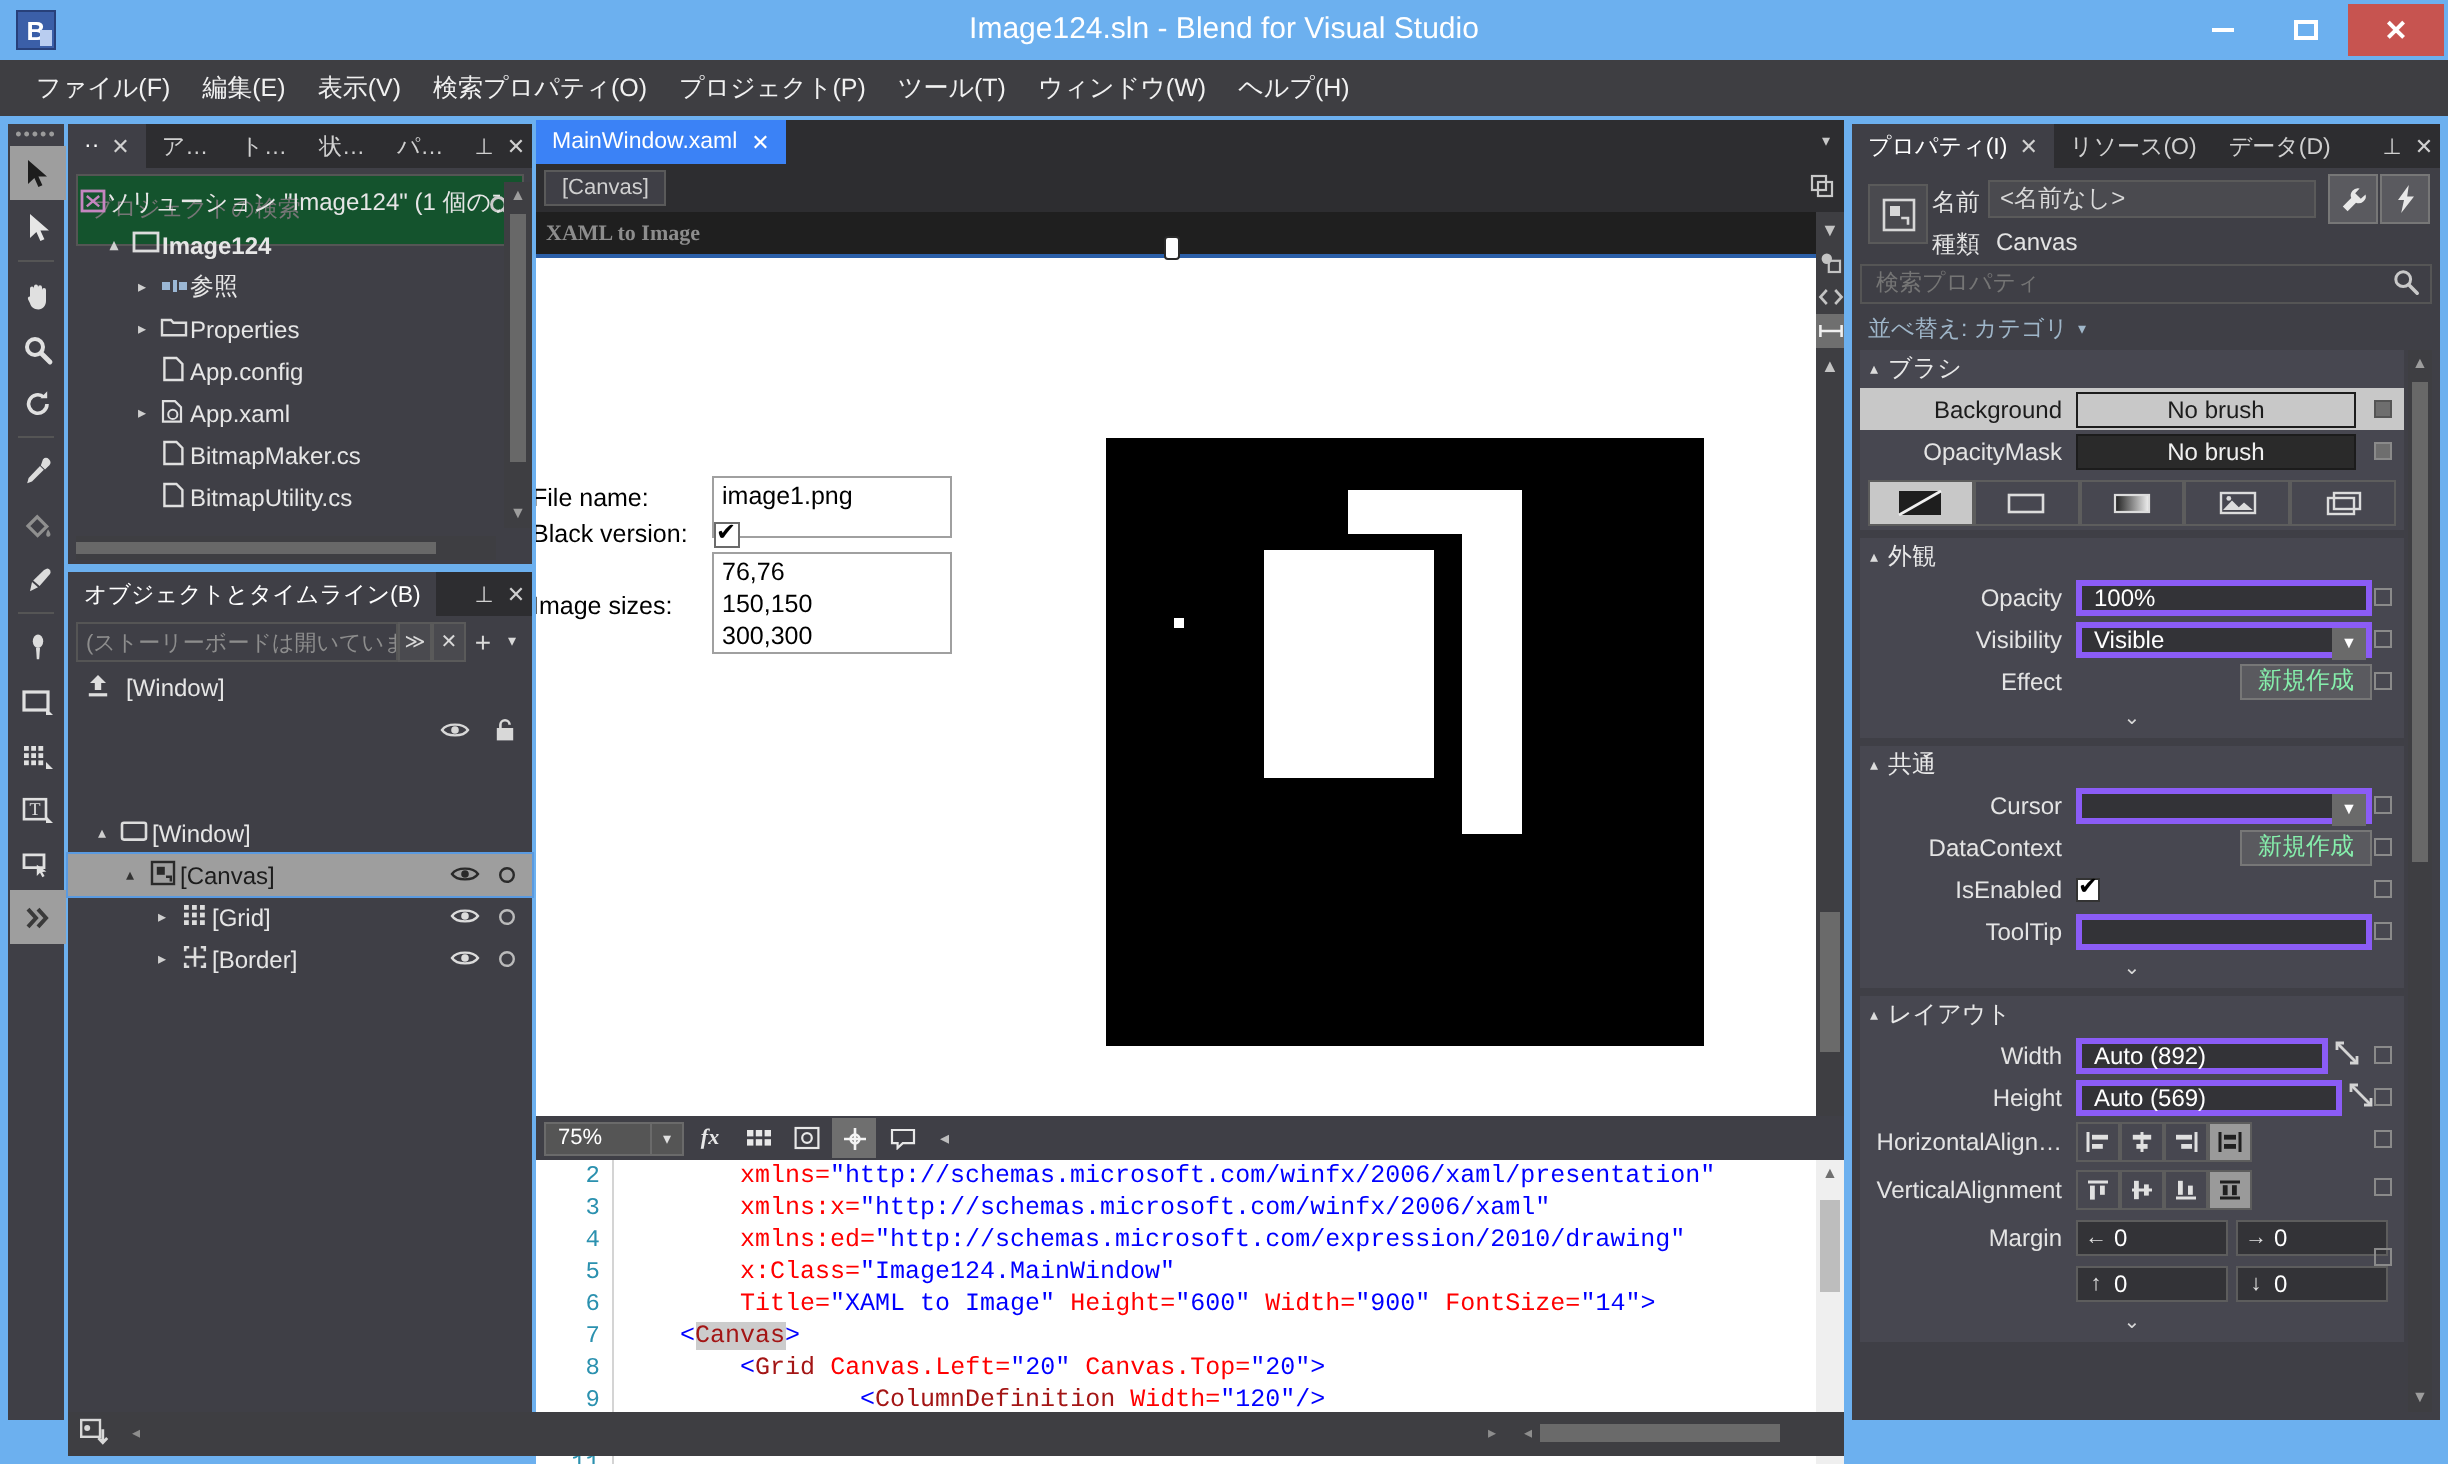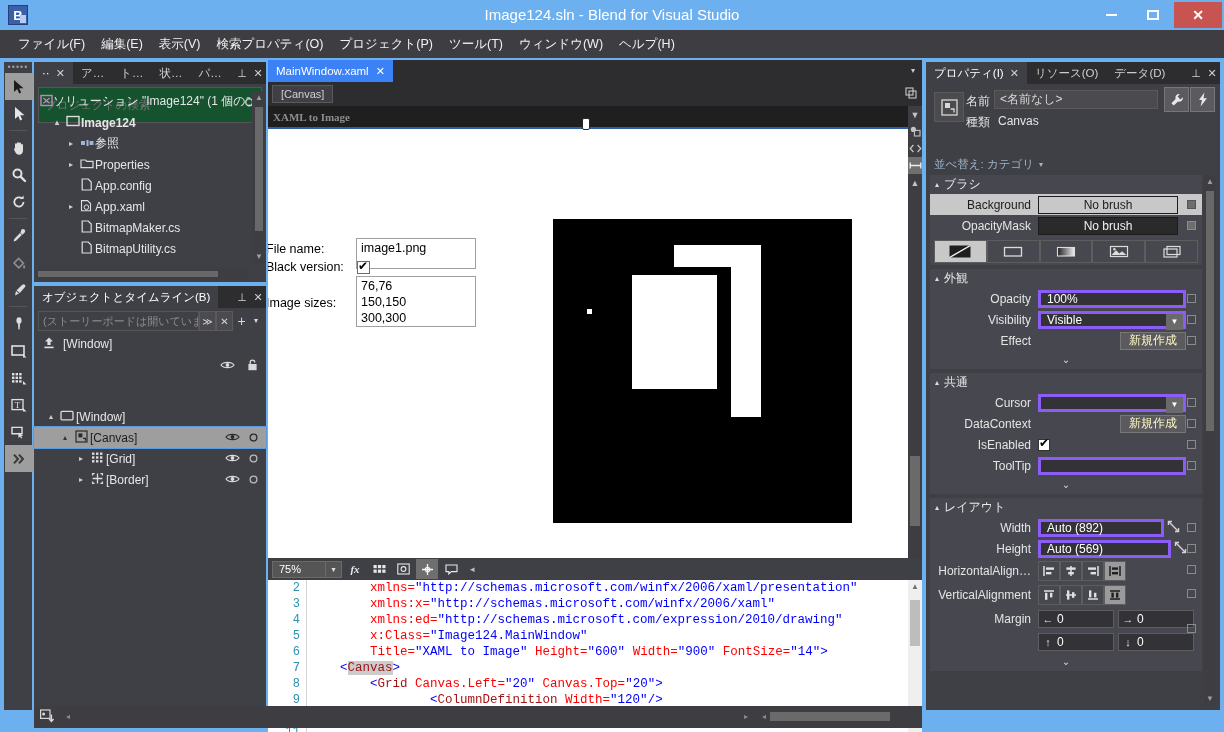--- a/index.html
+++ b/index.html
@@ -261,21 +261,21 @@
   .pfield.brush { background: #c8c8c8; color: #1c1c1c; border: 1px solid #1c1c1c; justify-content: center; padding-left: 0; }
   .pfield.brush.dark { background: #2a2a2a; color: #f0f0f0; }
   .adv-sq { width: 9px; height: 9px; border: 1px solid #8a8a8a; background: transparent; position: absolute; right: 6px; top: 6px; }
   .adv-sq.onlight { border-color: #555; }
   .brushtabs { display: flex; margin: 4px 4px 0 4px; background: #474750; }
   .btab { flex: 1; height: 23px; border: 1px solid #5d5d5d; display: flex; align-items: center; justify-content: center; }
   .btab.sel { background: #c8c8c8; }
   .chev-row { height: 16px; display: flex; align-items: center; justify-content: center; color: #d8d8d8; font-size: 10px; }
   .combo { position: relative; }
   .combo .cbt { position: absolute; right: 0; top: 0; width: 17px; height: 16px; background: #6a6a6a; color: #fff; font-size: 8px; display: flex; align-items: center; justify-content: center; }
-  .newbtn { height: 18px; background: #5a5a5f; border: 1px solid #777; color: #fef9c3; font-size: 12px; display: flex; align-items: center; justify-content: center; padding: 0 8px; }
+  .newbtn { height: 18px; background: #5a5a5f; border: 1px solid #777; color: #86efac; font-size: 12px; display: flex; align-items: center; justify-content: center; padding: 0 8px; }
   .chkbox { width: 12px; height: 12px; background: #fff; border: 1px solid #333; position: relative; }
   .chkbox::after { content: "✔"; position: absolute; left: 0px; top: -4px; font-size: 12px; color: #000; }
   .alignbtns { display: flex; }
   .alignbtn { width: 22px; height: 20px; border: 1px solid #5d5d5d; display: flex; align-items: center; justify-content: center; }
   .alignbtn.sel { background: #9a9a9a; }
   .marginfield { width: 76px; height: 18px; background: #333337; border: 1px solid #5d5d5d; color: #fff; font-size: 12px; display: flex; align-items: center; }
   .marginfield .ar { width: 18px; text-align: center; color: #e0e0e0; font-size: 11px; }
   .props-vscroll { position: absolute; right: 4px; top: 113px; width: 12px; bottom: 4px; background: #3e3e42; }
   .props-vscroll .thumb { position: absolute; left: 2px; right: 2px; top: 16px; height: 240px; background: #686868; }
   .props-vscroll .up, .props-vscroll .dn { height: 14px; text-align: center; color: #9d9d9d; font-size: 8px; line-height: 14px; }
@@ -844,20 +844,29 @@
       </div>
       <div class="prop-iconbtn" style="left:264px; top:3px;">
         <svg width="10" height="15" viewBox="0 0 10 15">
             <path d="M6.4 0.5 L1 8 h3 l-1.4 6.5 L9 6.2 H5.6 Z" fill="#e8e8e8"></path>
           </svg>
       </div>
       <div class="prop-lbl" style="left:40px; top:30px;">種類</div>
       <div class="prop-lbl" style="left:72px; top:30px;">Canvas</div>
     </div>
 
+    <div class="prop-search">
+      <input placeholder="検索プロパティ" style="">
+      <span>
+        <svg width="14" height="14" viewBox="0 0 14 14">
+            <circle cx="5.6" cy="5.6" r="3.7" fill="none" stroke="#c9c9c9" stroke-width="1.5"></circle>
+            <path d="M8.4 8.4 L12.6 12.6" stroke="#c9c9c9" stroke-width="1.8" stroke-linecap="round"></path>
+          </svg>
+      </span>
+    </div>
 
     <div class="prop-sort">
       <span>並べ替え: カテゴリ</span>
       <span style="margin-left:5px;font-size:8px">▾</span>
     </div>
 
     <div class="prop-body">
 
       <div class="prop-group">
         <div class="grp-title">

